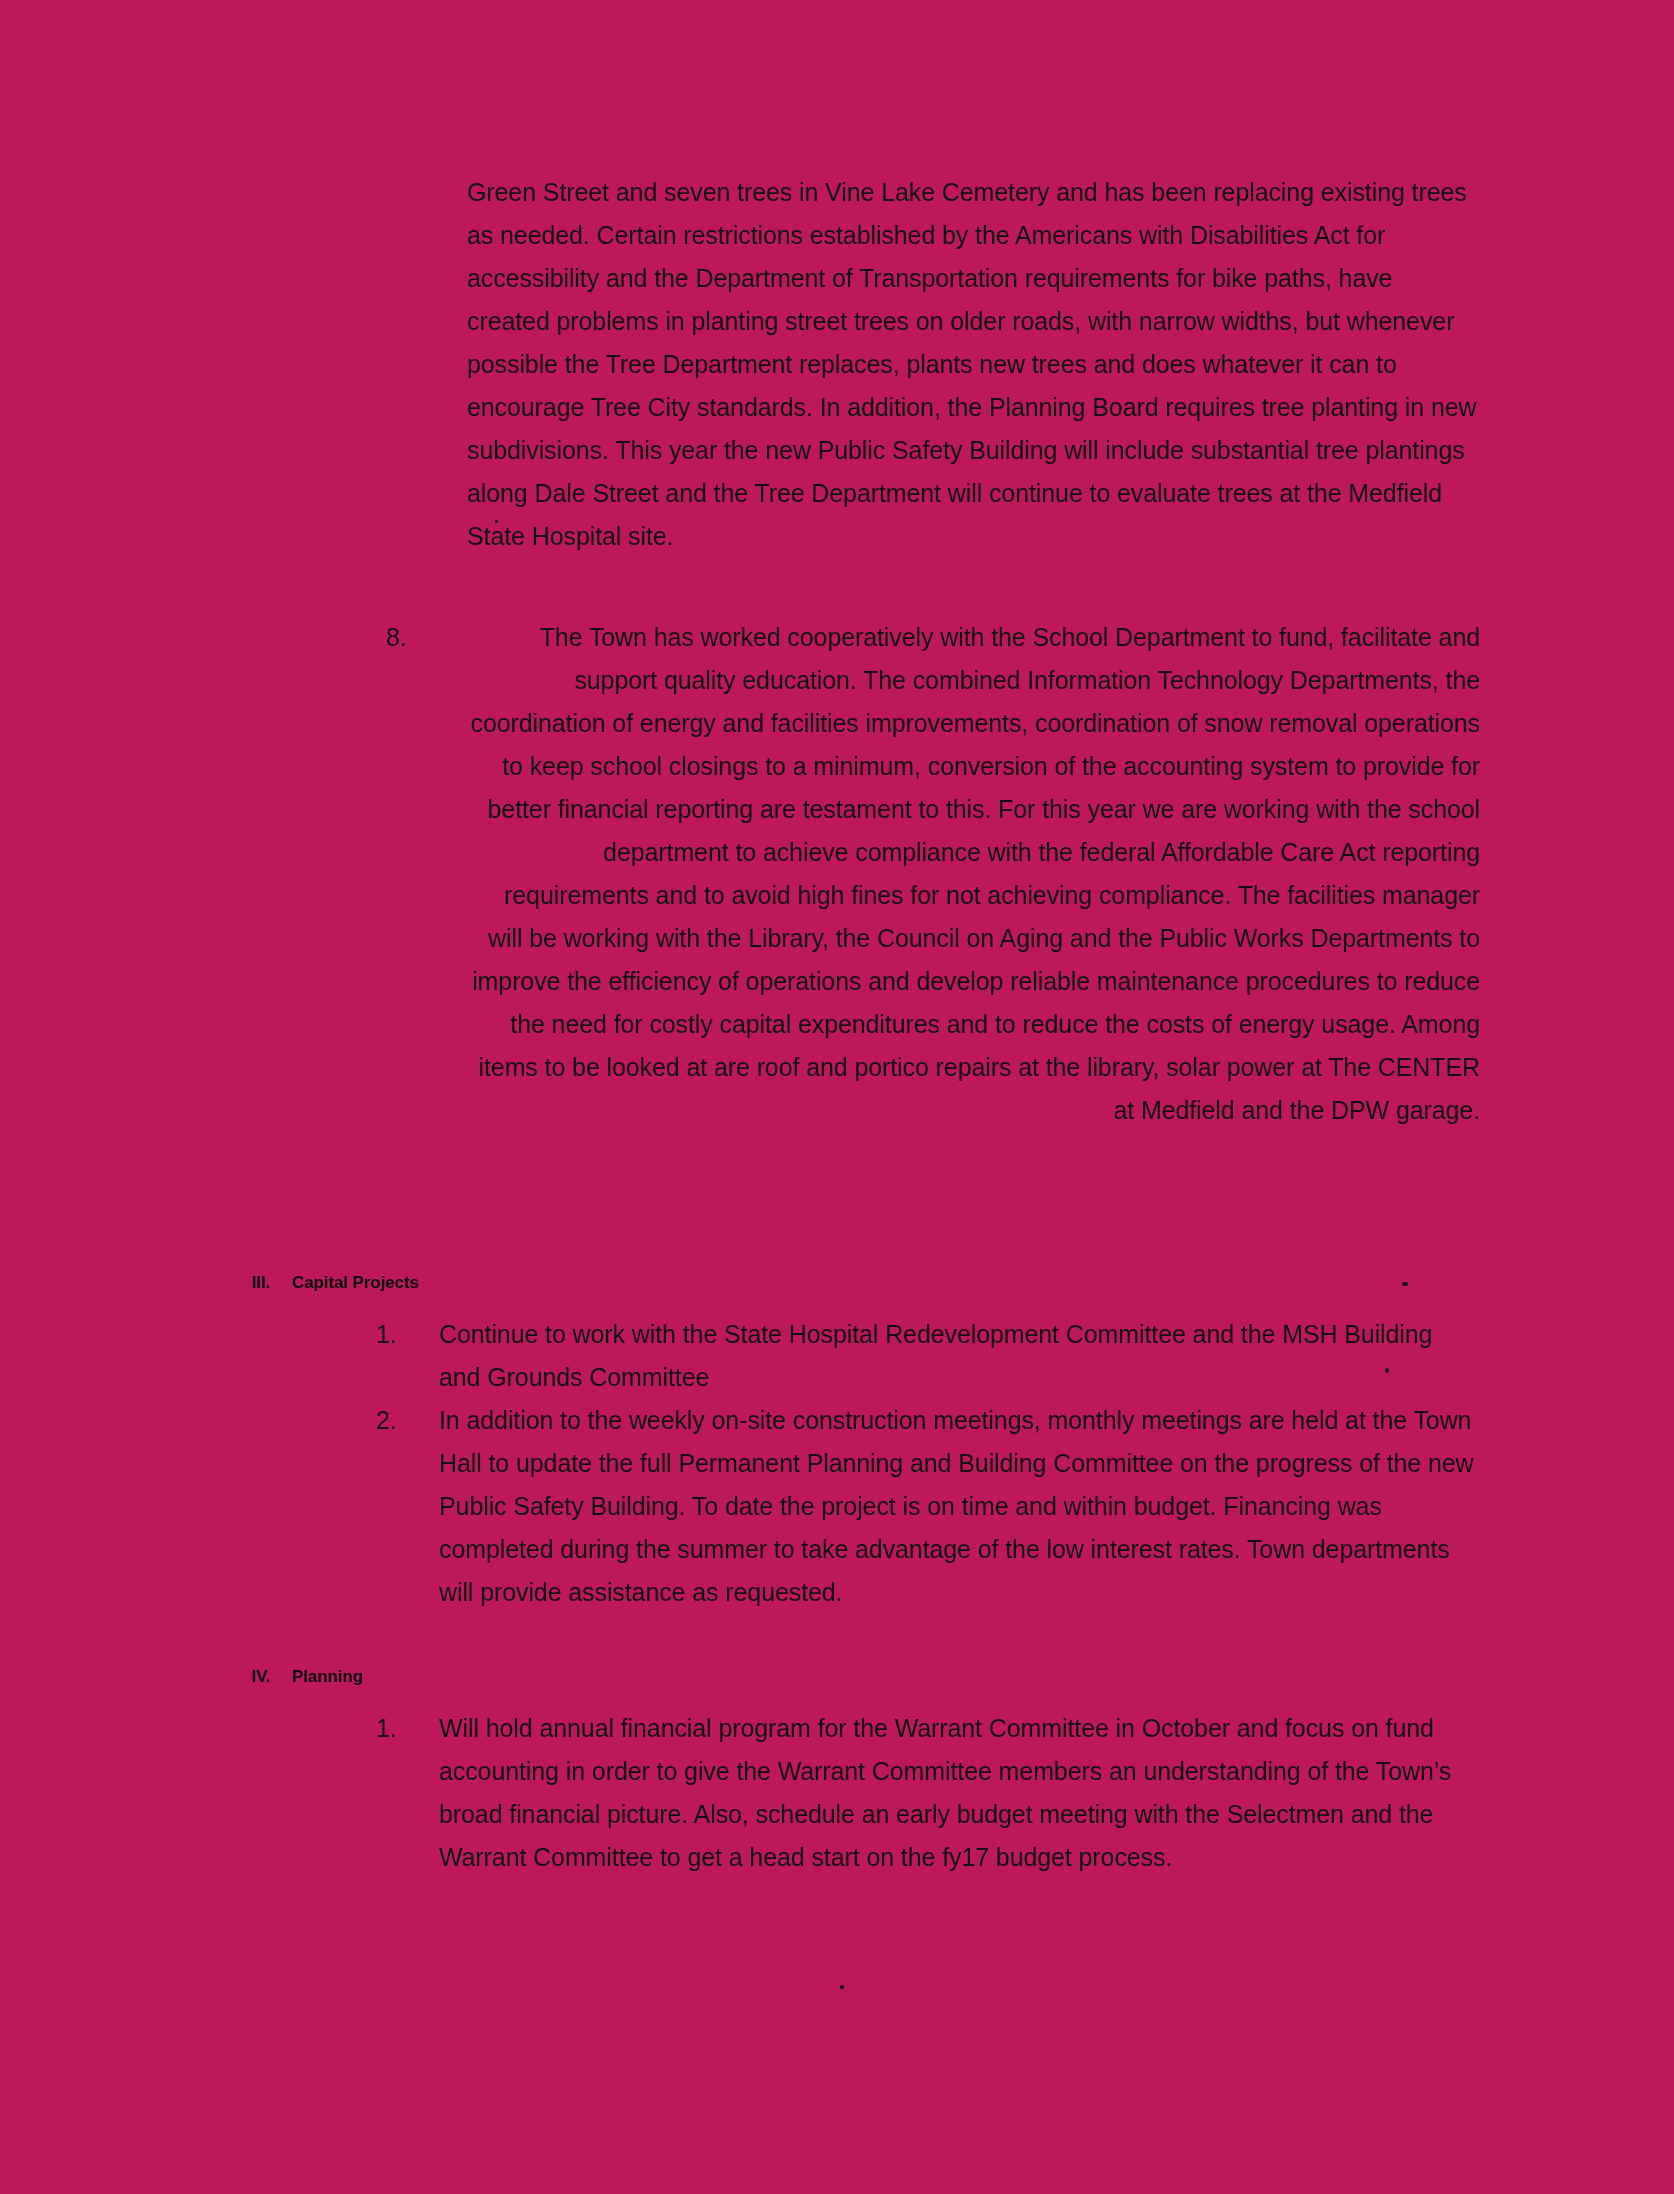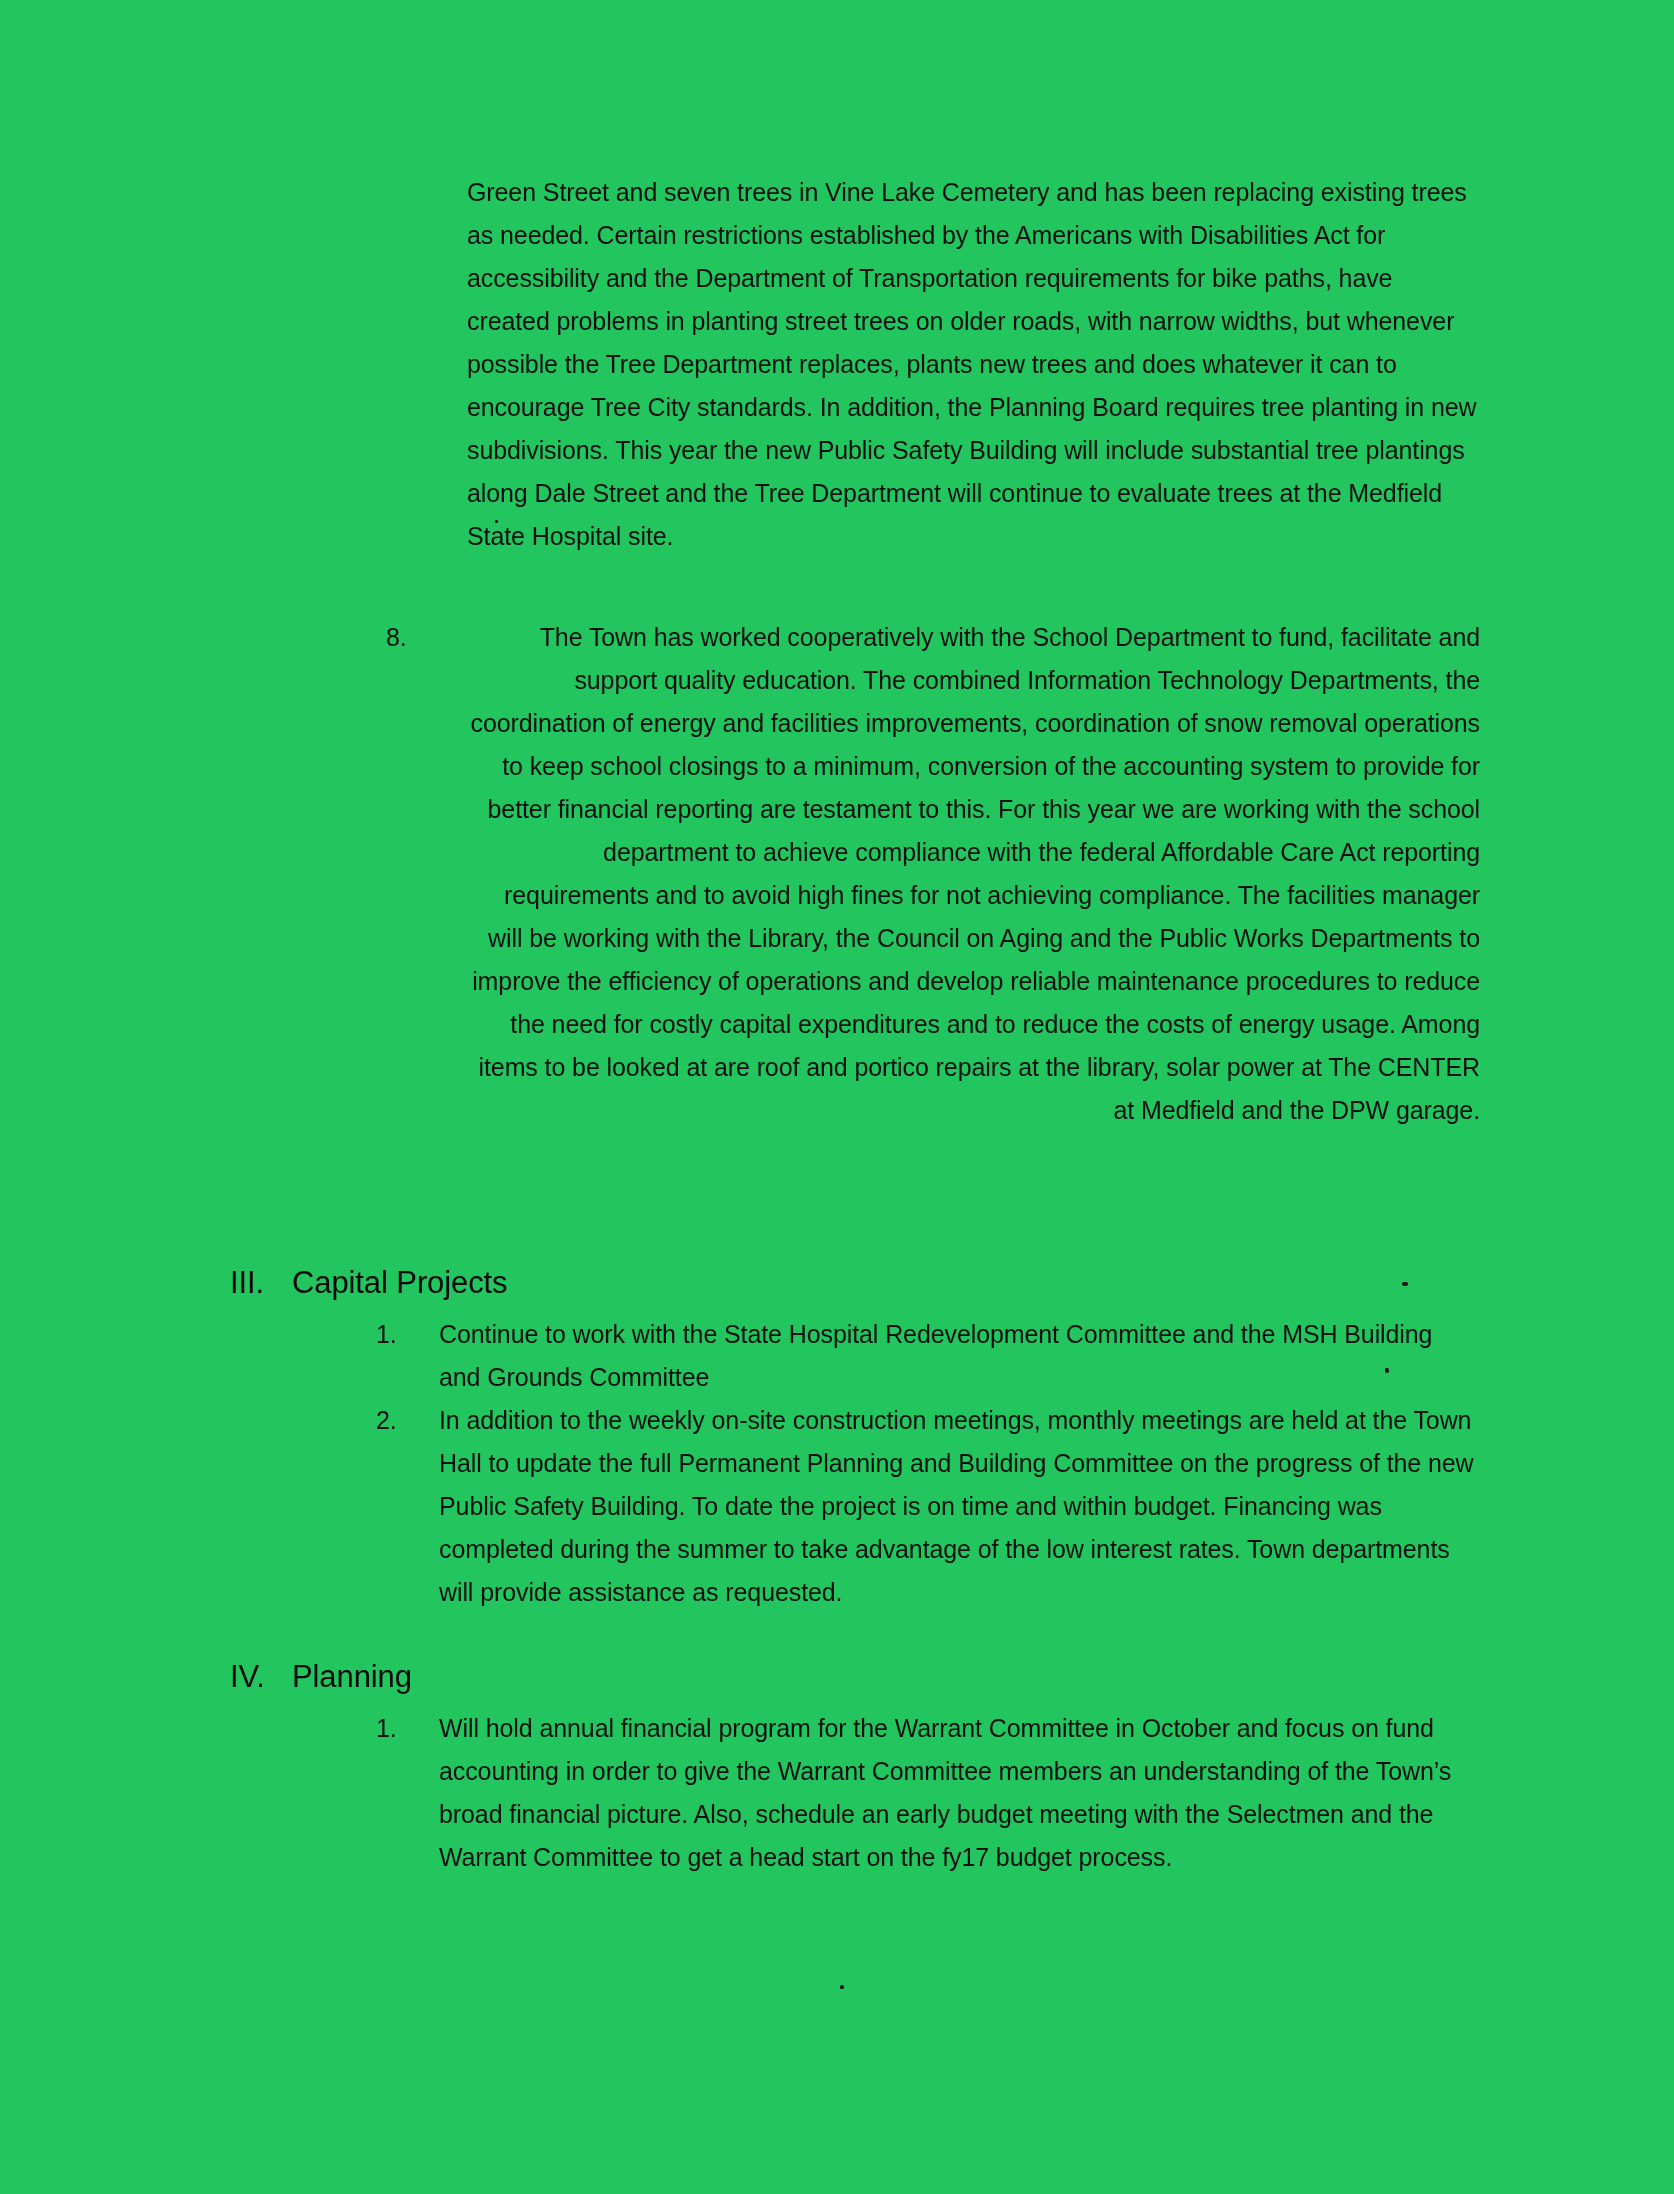--- a/index.html
+++ b/index.html
@@ -9,21 +9,21 @@
     background: #ffffff;
   }
   body {
     font-family: "Liberation Sans", sans-serif;
     color: #000000;
   }
   .page {
     position: relative;
     width: 1675px;
     height: 2194px;
-    background: #22c55e;
+    background: #be185d;
     overflow: hidden;
     box-sizing: border-box;
   }
   .content {
     position: absolute;
     left: 0;
     top: 0;
     width: 1675px;
     height: 2194px;
   }
@@ -60,25 +60,26 @@
   }
   .li-8 .li-body {
     margin-left: 82px;
     width: 1012px;
     text-align: right;
   }
 
   
   .section-head {
     position: absolute;
-    font-size: 31px;
+    font-size: 17px;
     line-height: 43px;
-    font-weight: 400;
+    font-weight: 700;
     letter-spacing: -0.1px;
     color: #0a0a0a;
+    text-align: center;
   }
   .section-head .rn {
     display: inline-block;
     width: 62px;
   }
 
   
   .li-sub {
     position: absolute;
     left: 376px;

